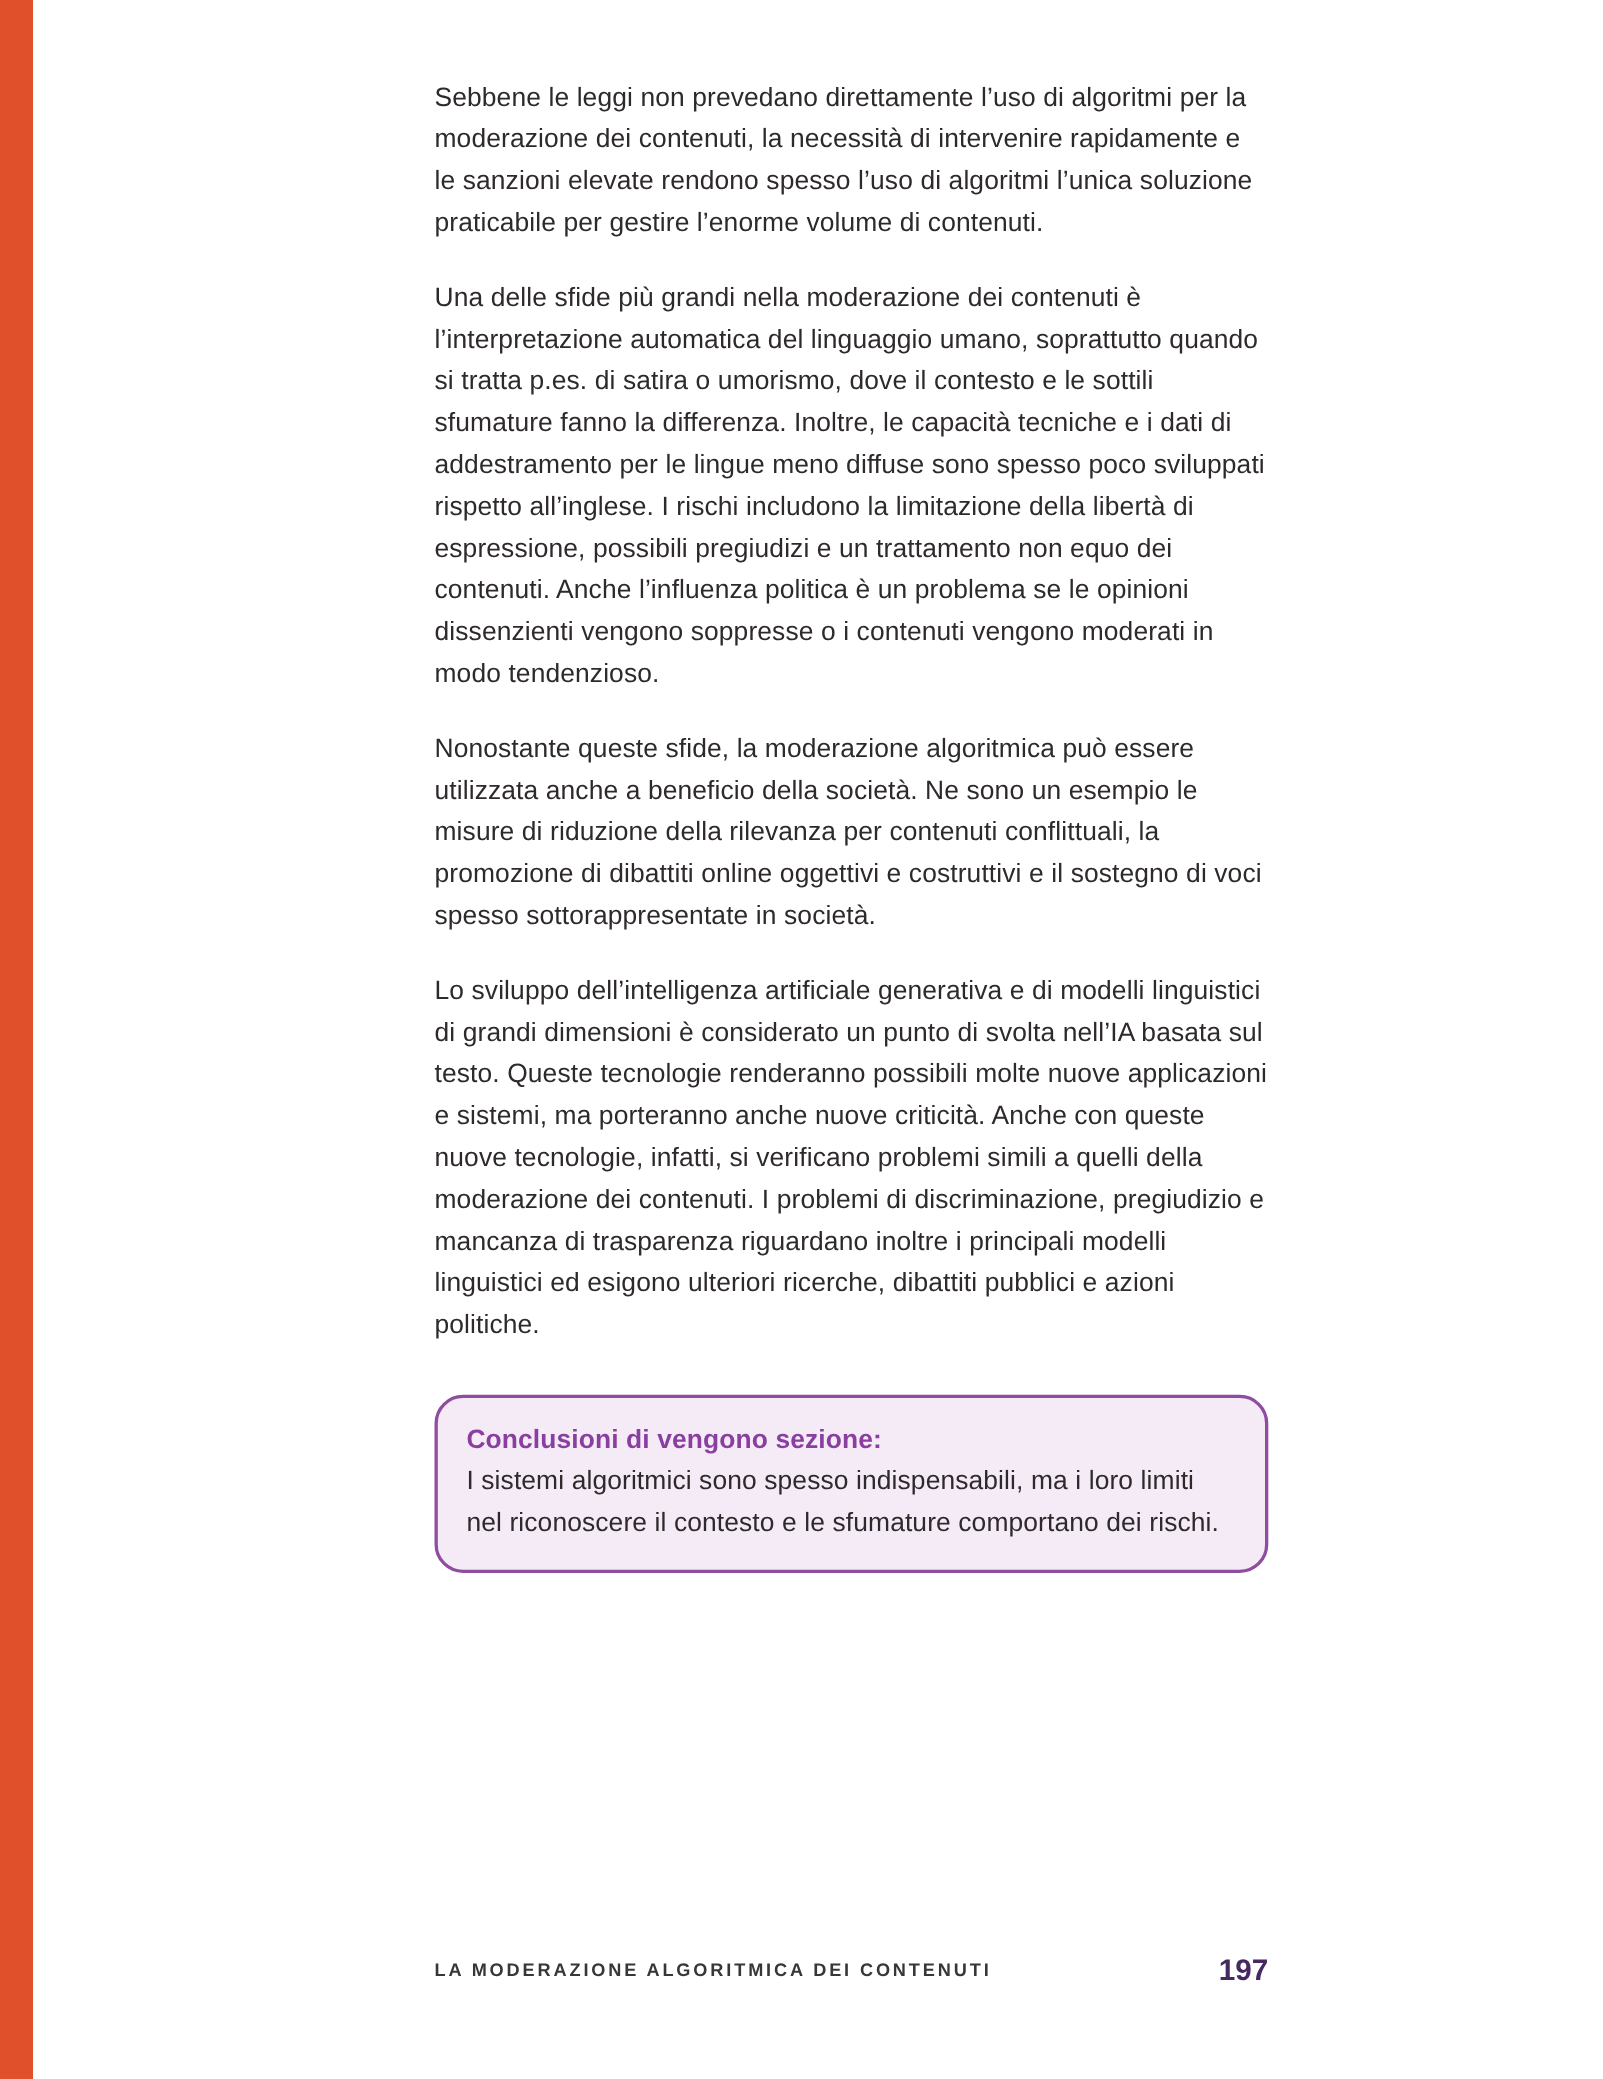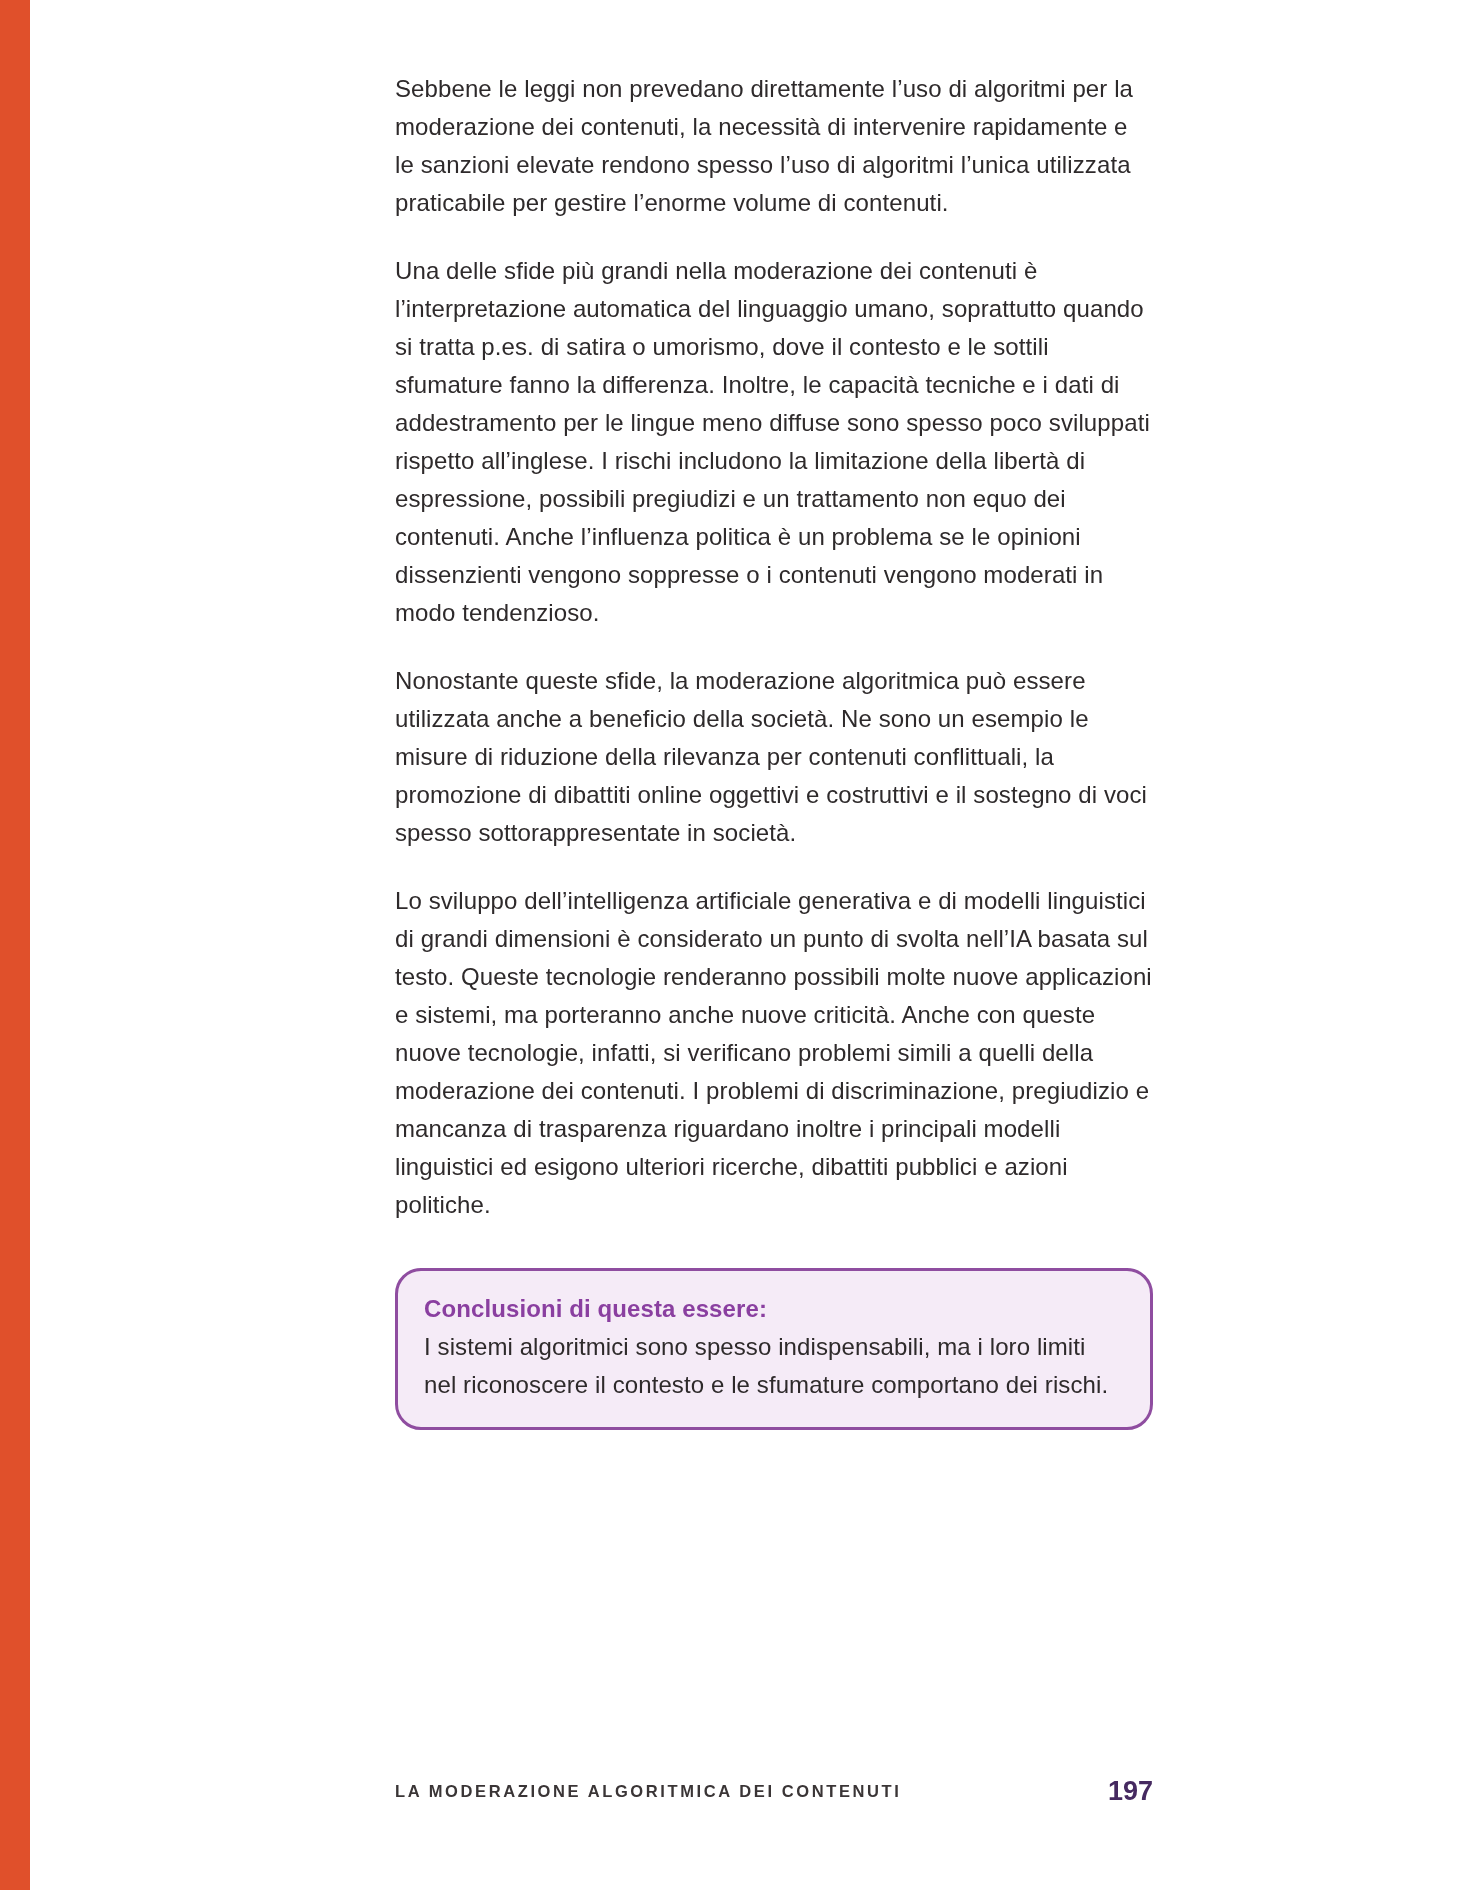--- a/index.html
+++ b/index.html
@@ -89,27 +89,27 @@
 </style>
 </head>
 <body>
 
 <div class="page">
 
   <div class="accent-bar"></div>
 
   <main class="content">
 
-    <p class="para">Sebbene le leggi non prevedano direttamente l’uso di algoritmi per la moderazione dei contenuti, la necessità di intervenire rapidamente e le sanzioni elevate rendono spesso l’uso di algoritmi l’unica utilizzata praticabile per gestire l’enorme volume di contenuti.</p>
+    <p class="para">Sebbene le leggi non prevedano direttamente l’uso di algoritmi per la moderazione dei contenuti, la necessità di intervenire rapidamente e le sanzioni elevate rendono spesso l’uso di algoritmi l’unica soluzione praticabile per gestire l’enorme volume di contenuti.</p>
     <p class="para">Una delle sfide più grandi nella moderazione dei contenuti è l’interpretazione automatica del linguaggio umano, soprattutto quando si tratta p.es. di satira o umorismo, dove il contesto e le sottili sfumature fanno la differenza. Inoltre, le capacità tecniche e i dati di addestramento per le lingue meno diffuse sono spesso poco sviluppati rispetto all’inglese. I rischi includono la limitazione della libertà di espressione, possibili pregiudizi e un trattamento non equo dei contenuti. Anche l’influenza politica è un problema se le opinioni dissenzienti vengono soppresse o i contenuti vengono moderati in modo tendenzioso.</p>
     <p class="para">Nonostante queste sfide, la moderazione algoritmica può essere utilizzata anche a beneficio della società. Ne sono un esempio le misure di riduzione della rilevanza per contenuti conflittuali, la promozione di dibattiti online oggettivi e costruttivi e il sostegno di voci spesso sottorappresentate in società.</p>
     <p class="para">Lo sviluppo dell’intelligenza artificiale generativa e di modelli linguistici di grandi dimensioni è considerato un punto di svolta nell’IA basata sul testo. Queste tecnologie renderanno possibili molte nuove applicazioni e sistemi, ma porteranno anche nuove criticità. Anche con queste nuove tecnologie, infatti, si verificano problemi simili a quelli della moderazione dei contenuti. I problemi di discriminazione, pregiudizio e mancanza di trasparenza riguardano inoltre i principali modelli linguistici ed esigono ulteriori ricerche, dibattiti pubblici e azioni politiche.</p>
 
     <section class="callout">
-      <h2 class="callout-title">Conclusioni di questa essere:</h2>
+      <h2 class="callout-title">Conclusioni di vengono sezione:</h2>
       <p class="callout-para">I sistemi algoritmici sono spesso indispensabili, ma i loro limiti nel riconoscere il contesto e le sfumature comportano dei rischi.</p>
     </section>
 
   </main>
 
   <footer class="footer">
     <span class="running-title">LA MODERAZIONE ALGORITMICA DEI CONTENUTI</span>
     <span class="page-number">197</span>
   </footer>
 

